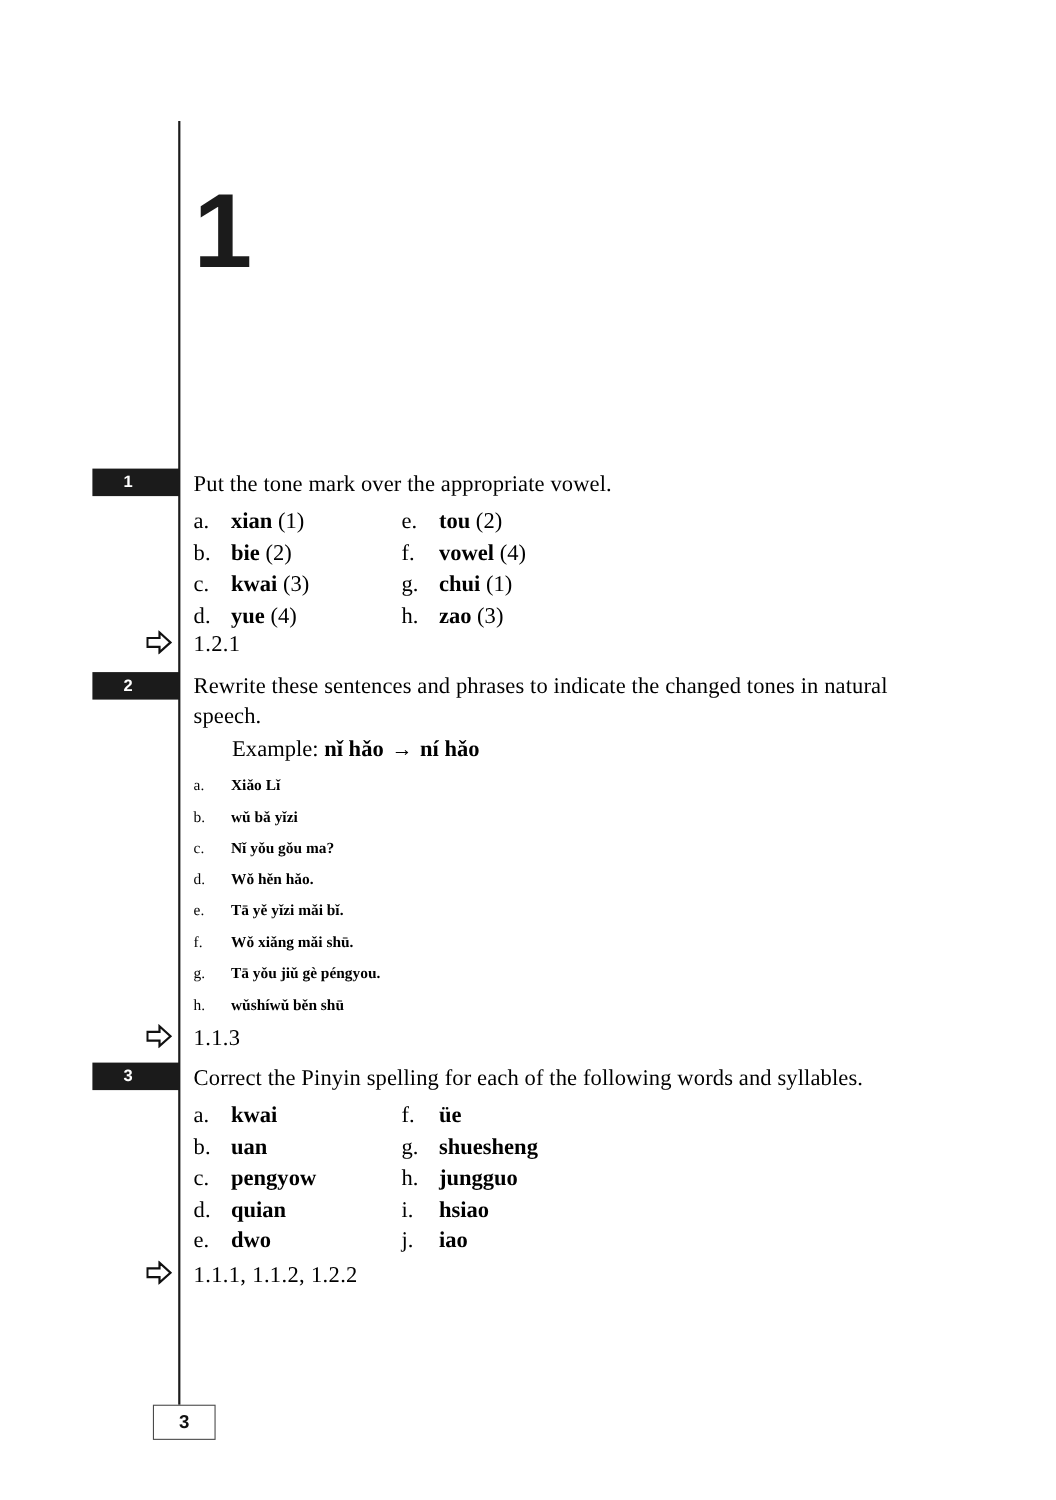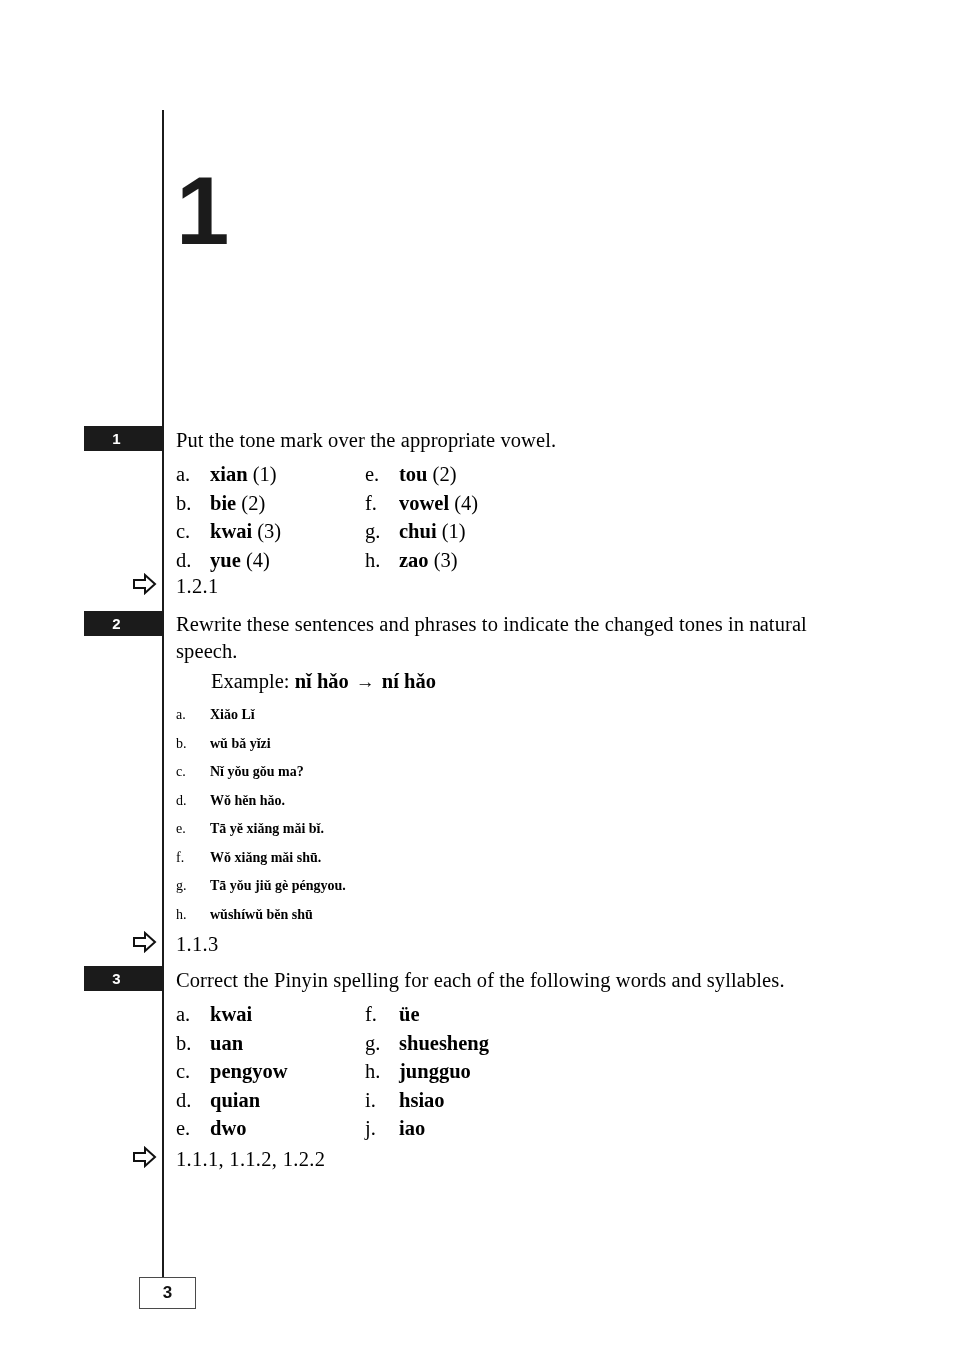--- a/index.html
+++ b/index.html
@@ -244,21 +244,21 @@
       <div class="sentence" style="left:0px; top:28.5px;">
         <span class="lbl">b.</span><span class="txt">wǔ bǎ yǐzi</span>
       </div>
       <div class="sentence" style="left:0px; top:57px;">
         <span class="lbl">c.</span><span class="txt">Nǐ yǒu gǒu ma?</span>
       </div>
       <div class="sentence" style="left:0px; top:85.5px;">
         <span class="lbl">d.</span><span class="txt">Wǒ hěn hǎo.</span>
       </div>
       <div class="sentence" style="left:0px; top:114px;">
-        <span class="lbl">e.</span><span class="txt">Tā yě xiǎng mǎi bǐ.</span>
+        <span class="lbl">e.</span><span class="txt">Tā yě yǐzi mǎi bǐ.</span>
       </div>
       <div class="sentence" style="left:0px; top:142.5px;">
         <span class="lbl">f.</span><span class="txt">Wǒ xiǎng mǎi shū.</span>
       </div>
       <div class="sentence" style="left:0px; top:171px;">
         <span class="lbl">g.</span><span class="txt">Tā yǒu jiǔ gè péngyou.</span>
       </div>
       <div class="sentence" style="left:0px; top:199.5px;">
         <span class="lbl">h.</span><span class="txt">wǔshíwǔ běn shū</span>
       </div>

